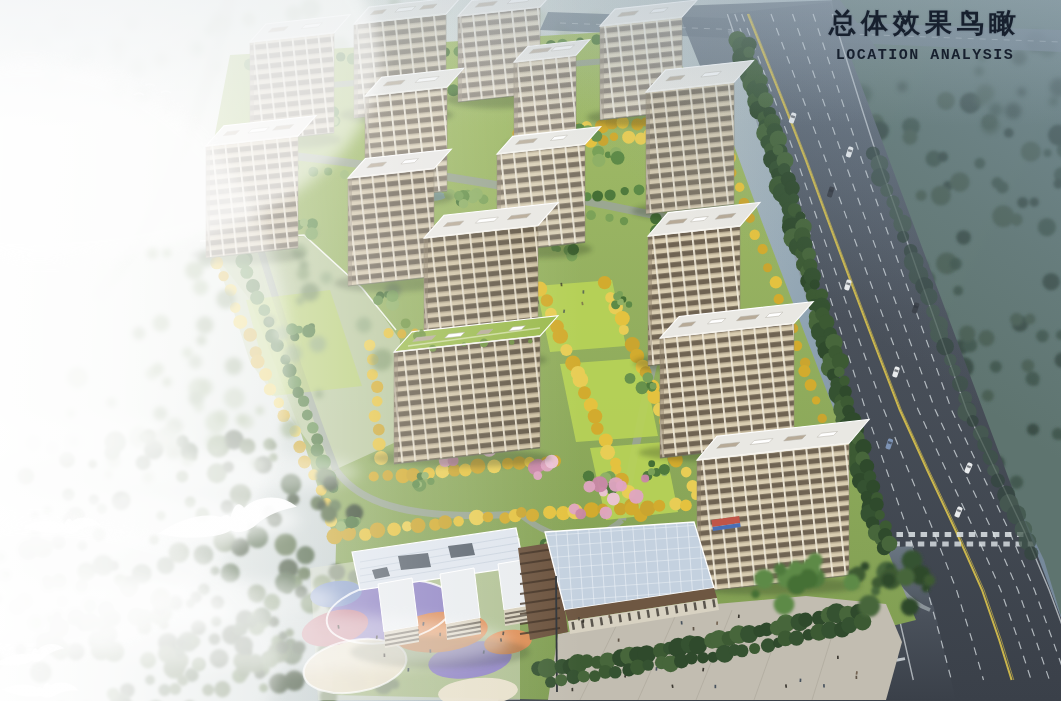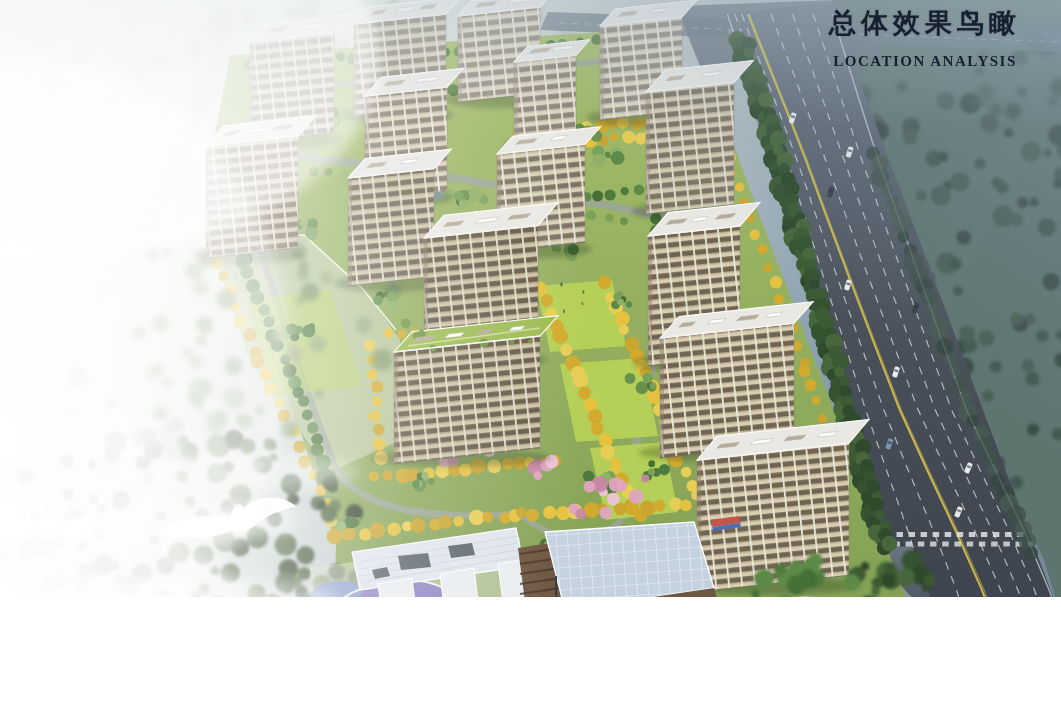--- a/index.html
+++ b/index.html
@@ -1,24 +1,24 @@
 <!DOCTYPE html>
 <html style="--title-color: #17202e;"><head>
 <meta charset="utf-8">
 <style>
   html,body{margin:0;padding:0;background:#ffffff;}
-  .canvas{position:relative;width:1061px;height:597px;overflow:hidden;
+  .canvas{position:relative;width:1061px;height:701px;overflow:hidden;
           font-family:"Liberation Serif","DejaVu Serif",serif;background:#8b5cf6;}
   .canvas svg{position:absolute;left:0;top:0;}
   .title-block{position:absolute;top:8px;right:40px;text-align:center;z-index:10;
                color:var(--title-color,#17202e);user-select:none;}
   .title-block .zh{font-size:27px;font-weight:bold;letter-spacing:5px;line-height:1.15;
                    text-shadow:0 0 2px rgba(25,35,55,.25);}
-  .title-block .en{font-size:15px;font-weight:bold;letter-spacing:1.5px;margin-top:14px;
-                   font-family:Liberation Serif, serif;}
+  .title-block .en{font-size:15px;font-weight:bold;letter-spacing:1.5px;margin-top:8px;
+                   font-family:Liberation Mono, monospace;}
 </style>
 </head>
 <body>
 
 <div class="canvas">
   <svg id="scene" width="1061" height="701" viewBox="0 0 1061 701">
     <defs>
       <linearGradient id="bgGrad" x1="0" y1="0" x2="1" y2="0.35">
         <stop offset="0" stop-color="#f0f2ee"></stop>
           <stop offset="0.3" stop-color="#e2e8e2"></stop>

